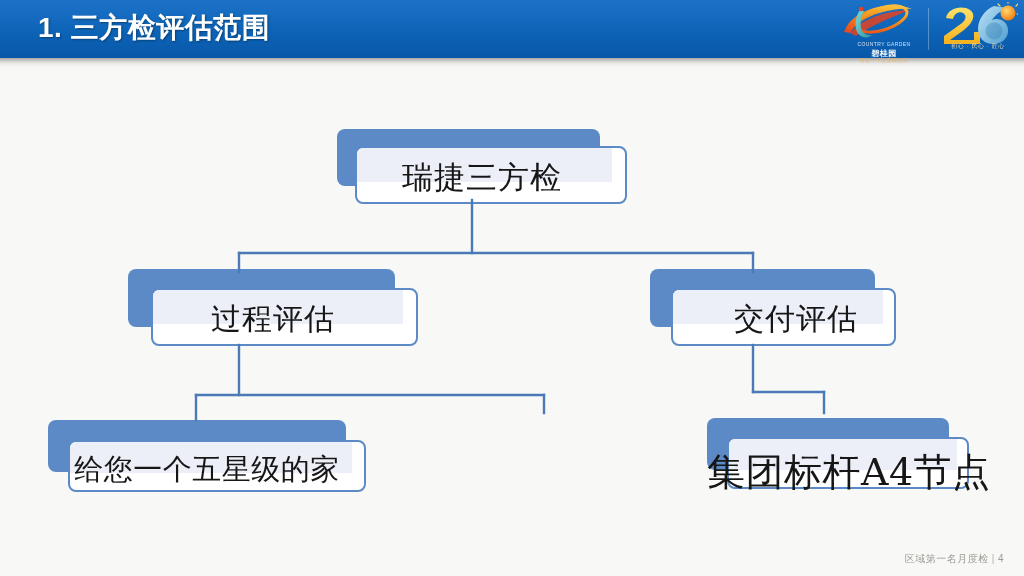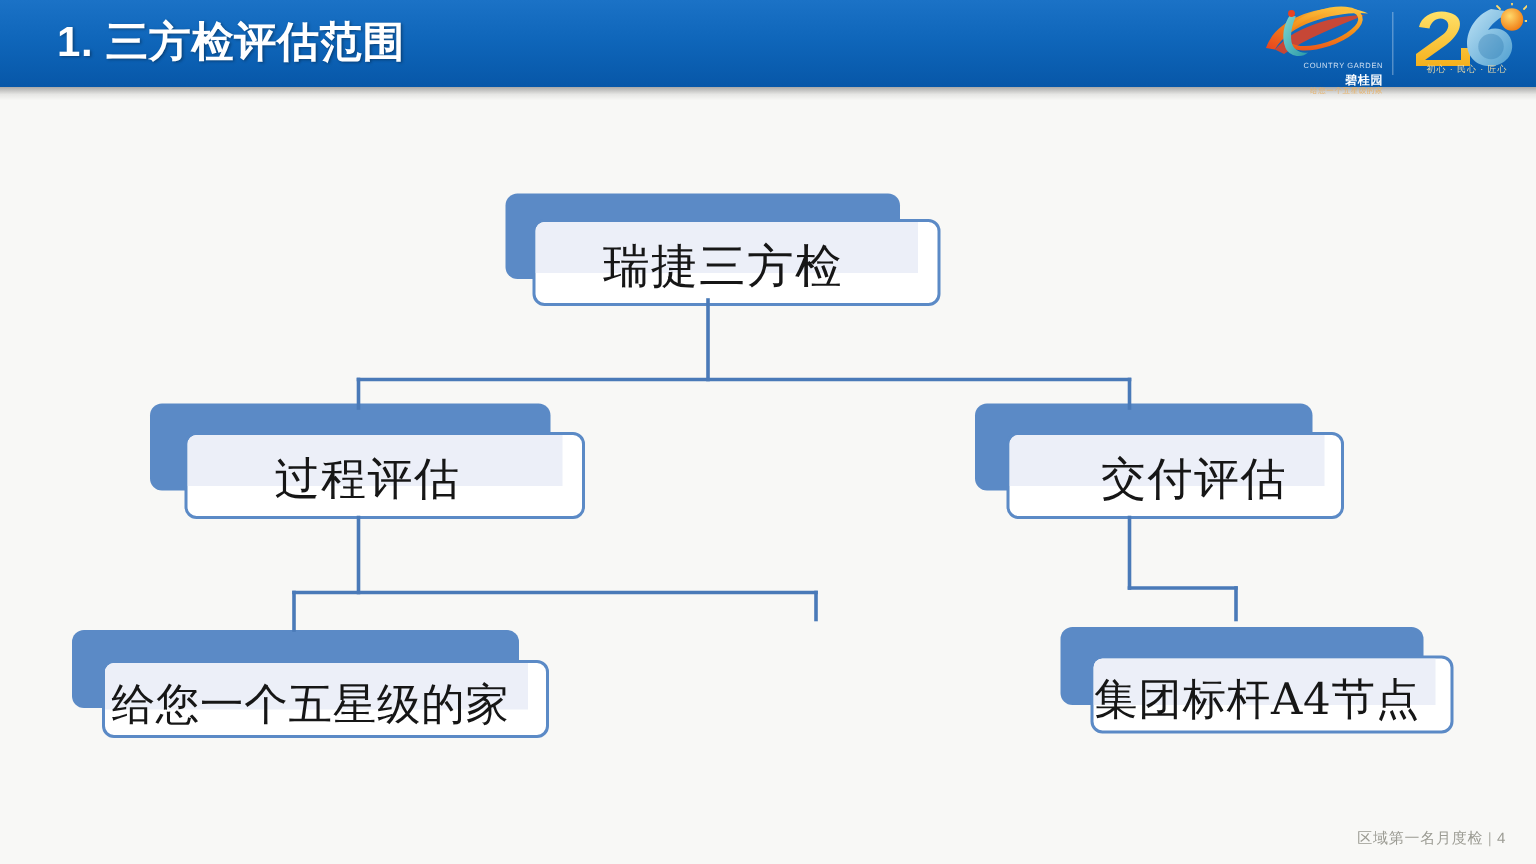--- a/index.html
+++ b/index.html
@@ -62,21 +62,21 @@
   #logo-divider {
     position: absolute;
     left: 928px; top: 8px;
     width: 1px; height: 42px;
     background: rgba(255,255,255,0.30);
     z-index: 6;
   }
   .logo-caption {
     position: absolute;
     left: 16px; right: 0;
-    text-align: right;
+    text-align: center;
     font-size: 5px;
     color: #cfe0f2;
     letter-spacing: 0.4px;
     white-space: nowrap;
   }
   .logo-caption2 {
     position: absolute;
     left: 0; right: 0;
     text-align: center;
     font-size: 6px;
@@ -224,21 +224,21 @@
   </svg>
 
   <div class="node" style="left:337px; top:129px; width:290px; height:75px;">
     <div class="node-shadow" style="width:263px; height:57px;"></div>
     <div class="node-box" style="left:18px; top:17px; width:272px; height:58px;">
       <div class="node-textband" style="top:0px; width:255px; height:34px;"></div>
     </div>
     <div class="node-label" style="top:28px; font-size:31px; letter-spacing:1px;text-align:center;">瑞捷三方检</div>
   </div>
 
-  <div class="node" style="left:100px; top:269px; width:290px; height:77px;">
+  <div class="node" style="left:128px; top:269px; width:290px; height:77px;">
     <div class="node-shadow" style="width:267px; height:58px;"></div>
     <div class="node-box" style="left:23px; top:19px; width:267px; height:58px;">
       <div class="node-textband" style="top:0px; width:250px; height:34px;"></div>
     </div>
     <div class="node-label" style="top:30px; font-size:30px; letter-spacing:1px;">过程评估</div>
   </div>
 
   <div class="node" style="left:650px; top:269px; width:292px; height:77px;">
     <div class="node-shadow" style="width:225px; height:58px;"></div>
     <div class="node-box" style="left:21px; top:19px; width:225px; height:58px;">
@@ -254,20 +254,20 @@
     </div>
     <div class="node-label" style="top:30px; font-size:29px; letter-spacing:0.5px;">给您一个五星级的家</div>
   </div>
 
 
   <div class="node" style="left:707px; top:418px; width:262px; height:71px;">
     <div class="node-shadow" style="width:242px; height:52px;"></div>
     <div class="node-box" style="left:20px; top:19px; width:242px; height:52px;">
       <div class="node-textband" style="top:0px; width:228px; height:31px;"></div>
     </div>
-    <div class="node-label" style="top:29px; font-size:29px; letter-spacing:0.5px;">集团标杆A4节点</div>
+    <div class="node-label" style="top:29px; font-size:38px; letter-spacing:0.5px;">集团标杆A4节点</div>
   </div>
 
   <div id="footer">
     <span>区域第一名月度检</span><span class="sep">|</span><span>4</span>
   </div>
 
 </div>
 
 </body></html>

